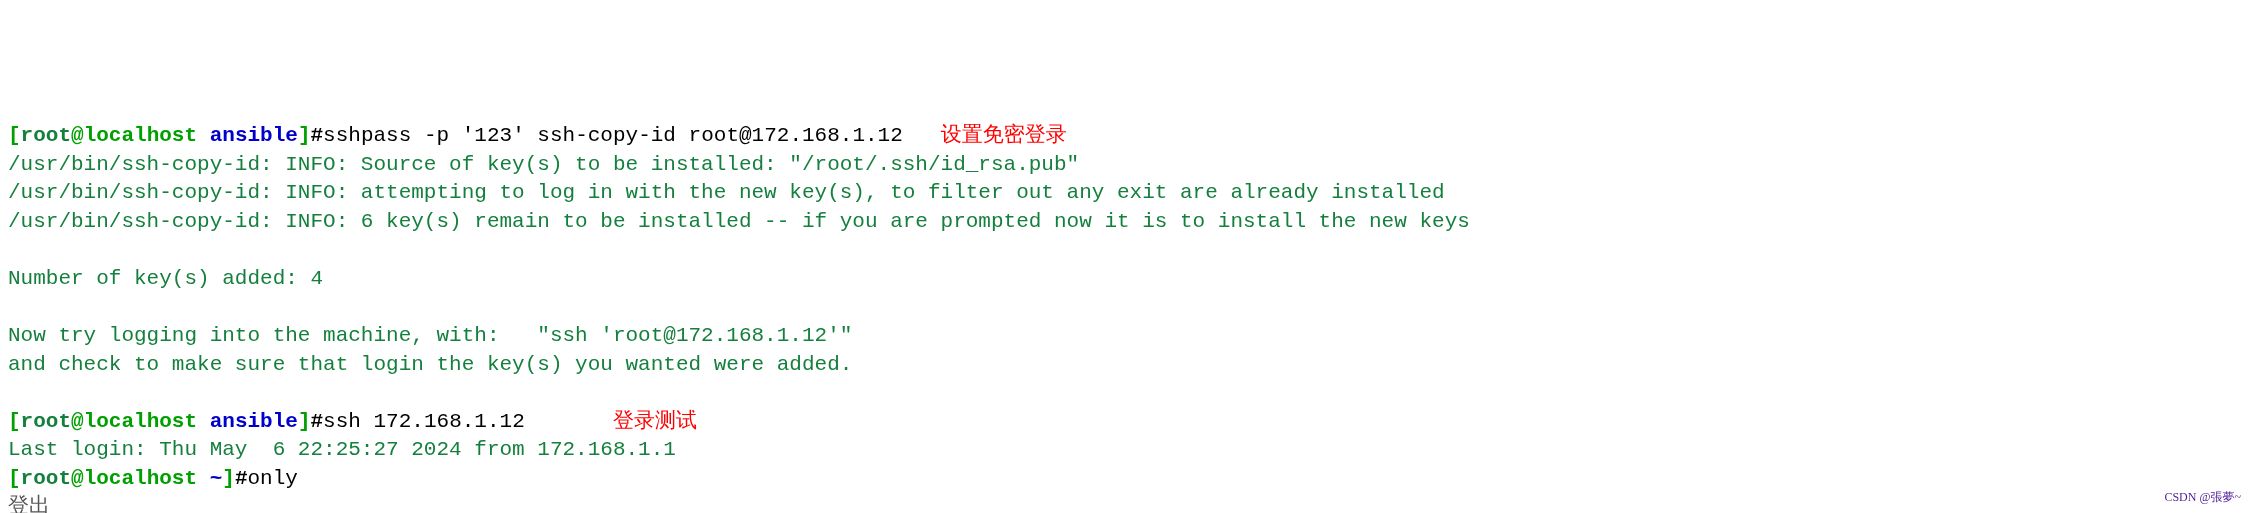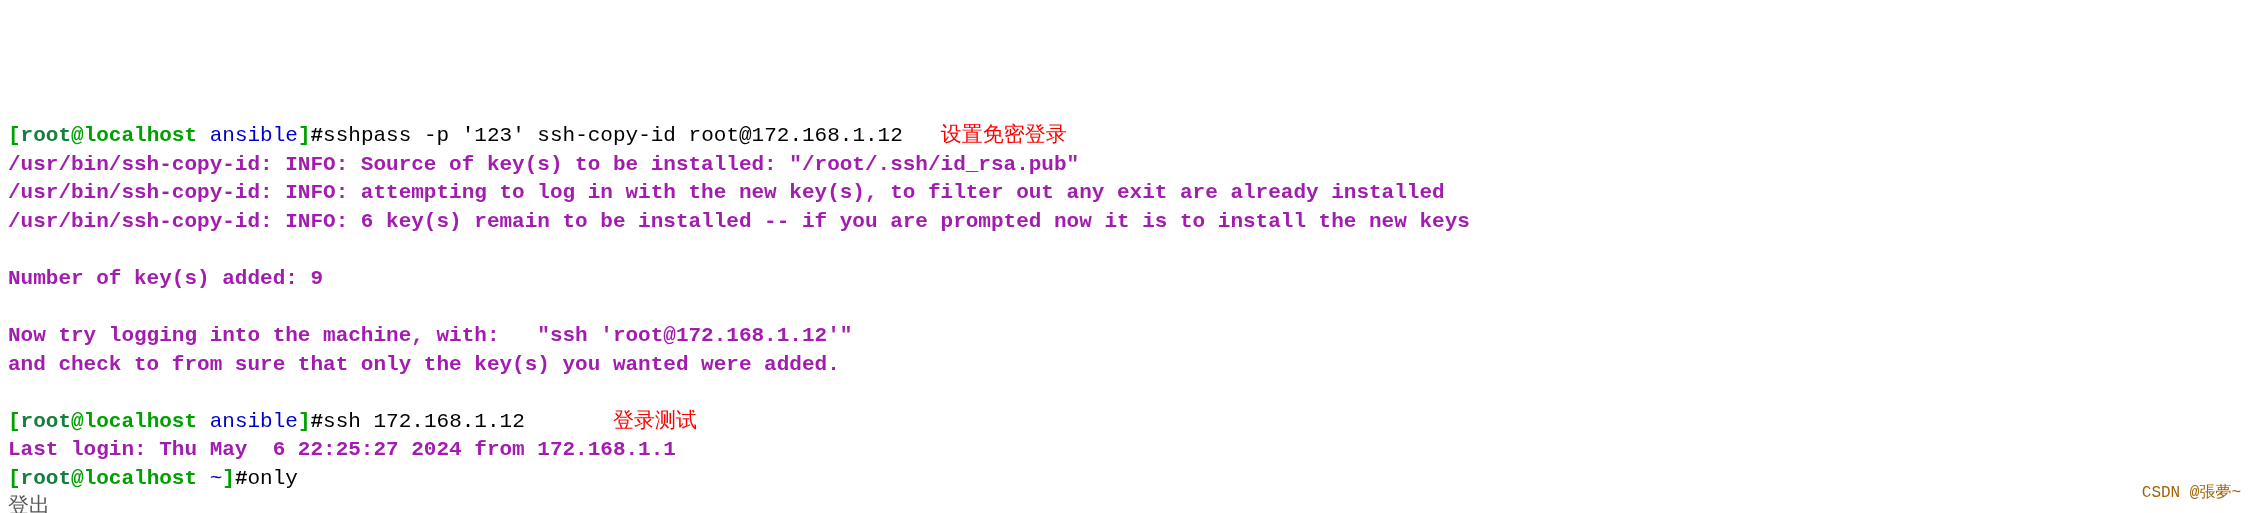--- a/index.html
+++ b/index.html
@@ -9,49 +9,49 @@
       font-family: "Courier New", Consolas, monospace;
       font-size: 21px;
       line-height: 1.36;
       color: #000000;
       white-space: pre;
     }
     .prompt-bracket { color: #00a000; font-weight: bold; }
     .prompt-user { color: #15803d; font-weight: bold; }
     .prompt-at { color: #00a000; font-weight: bold; }
     .prompt-host { color: #00a000; font-weight: bold; }
-    .prompt-path { color: #0000cc; font-weight: normal; }
+    .prompt-path { color: #0000cc; font-weight: bold; }
     .prompt-hash { color: #000000; font-weight: bold; }
     .annotation { color: #ff0000; font-family: Liberation Mono, monospace; }
-    .output { color: #a21caf; font-weight: bold; }
+    .output { color: #15803d; }
     .gray-output { color: #555555; }
     .command { color: #000000; }
     .watermark {
       position: fixed;
       right: 12px;
       bottom: 8px;
-      font-size: 16px;
-      color: #a16207;
-      font-family: Liberation Mono, monospace;
+      font-size: 12px;
+      color: #4c1d95;
+      font-family: Liberation Serif, serif;
     }
   </style>
 </head>
 <body>
 
 
 
 <span><span class="prompt-bracket">[</span><span class="prompt-user">root</span><span class="prompt-at">@</span><span class="prompt-host">localhost</span><span class="prompt-bracket"> </span><span class="prompt-path">ansible</span><span class="prompt-bracket">]</span><span class="prompt-hash">#</span><span class="command">sshpass -p '123' ssh-copy-id root@172.168.1.12</span>   <span class="annotation">设置免密登录</span></span>
 <span class="output">/usr/bin/ssh-copy-id: INFO: Source of key(s) to be installed: "/root/.ssh/id_rsa.pub"</span>
 <span class="output">/usr/bin/ssh-copy-id: INFO: attempting to log in with the new key(s), to filter out any exit are already installed</span>
 <span class="output">/usr/bin/ssh-copy-id: INFO: 6 key(s) remain to be installed -- if you are prompted now it is to install the new keys</span>
 <span class="output"></span>
-<span class="output">Number of key(s) added: 9</span>
+<span class="output">Number of key(s) added: 4</span>
 <span class="output"></span>
 <span class="output">Now try logging into the machine, with:   "ssh 'root@172.168.1.12'"</span>
-<span class="output">and check to from sure that only the key(s) you wanted were added.</span>
+<span class="output">and check to make sure that login the key(s) you wanted were added.</span>
 <span class="output"></span>
 <span><span class="prompt-bracket">[</span><span class="prompt-user">root</span><span class="prompt-at">@</span><span class="prompt-host">localhost</span><span class="prompt-bracket"> </span><span class="prompt-path">ansible</span><span class="prompt-bracket">]</span><span class="prompt-hash">#</span><span class="command">ssh 172.168.1.12</span>       <span class="annotation">登录测试</span></span>
 <span class="output">Last login: Thu May  6 22:25:27 2024 from 172.168.1.1</span>
 <span><span class="prompt-bracket">[</span><span class="prompt-user">root</span><span class="prompt-at">@</span><span class="prompt-host">localhost</span><span class="prompt-bracket"> </span><span class="prompt-path">~</span><span class="prompt-bracket">]</span><span class="prompt-hash">#</span><span class="command">only</span></span>
 <span class="gray-output">登出</span>
 
 
 <div class="watermark">CSDN @張夢~</div>
 
 

